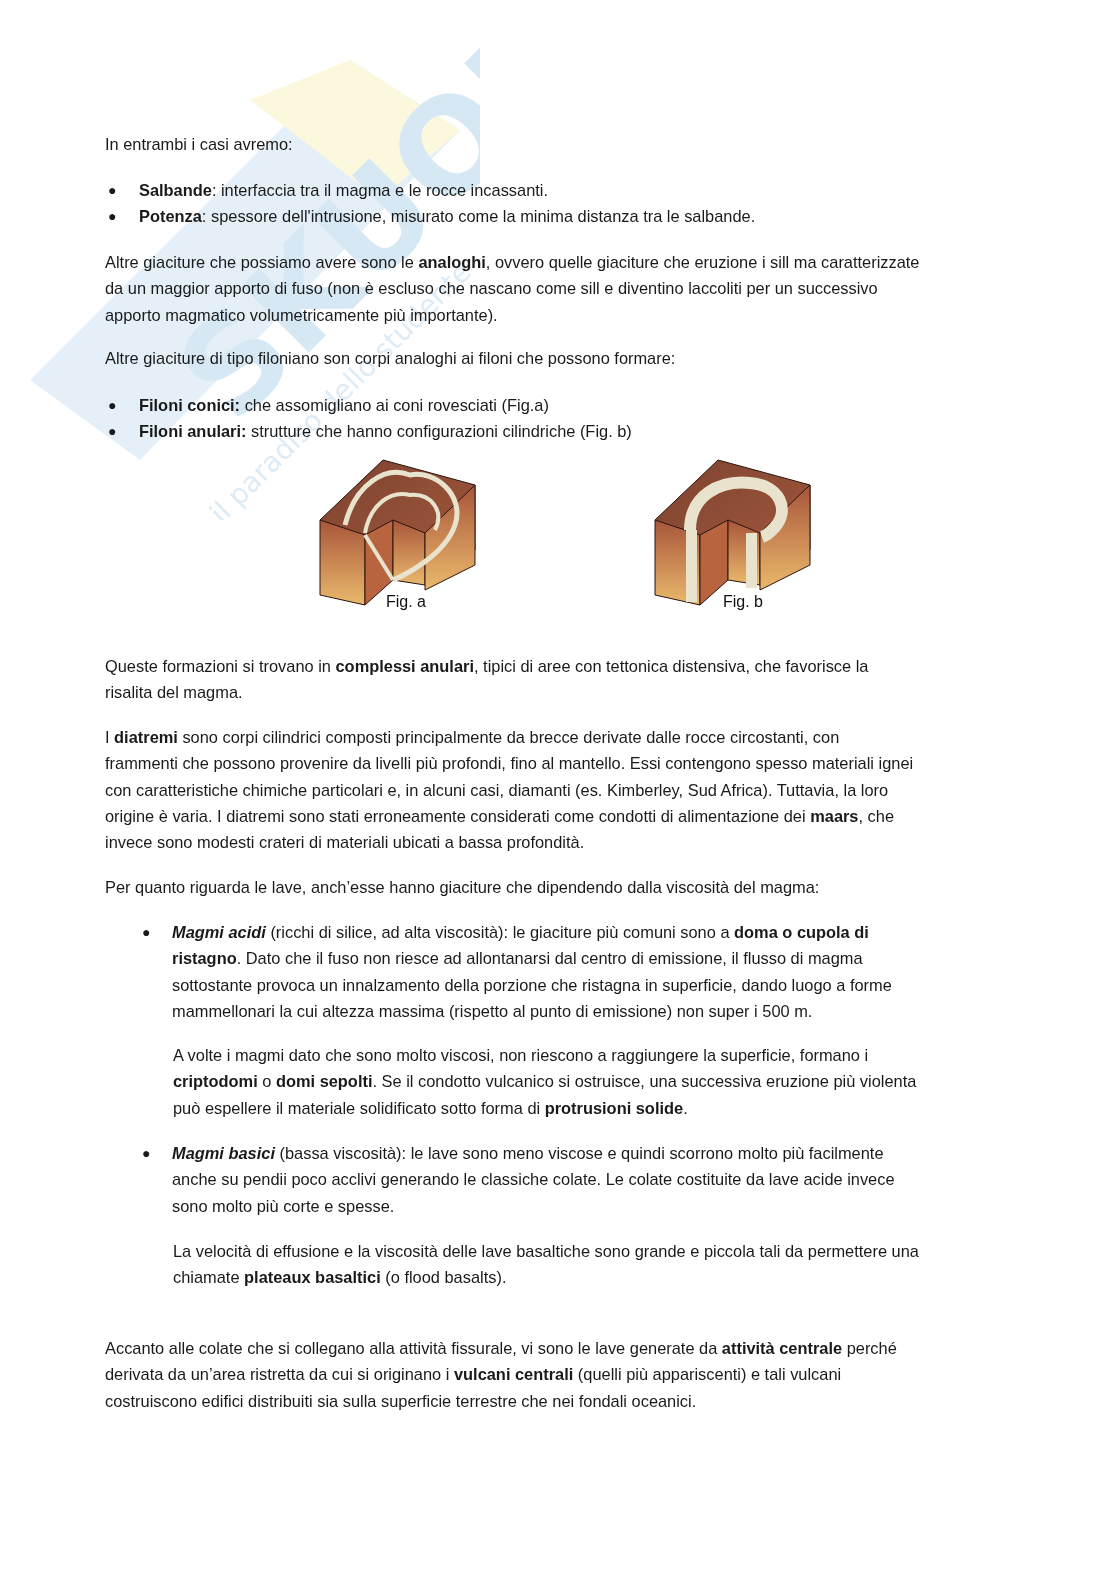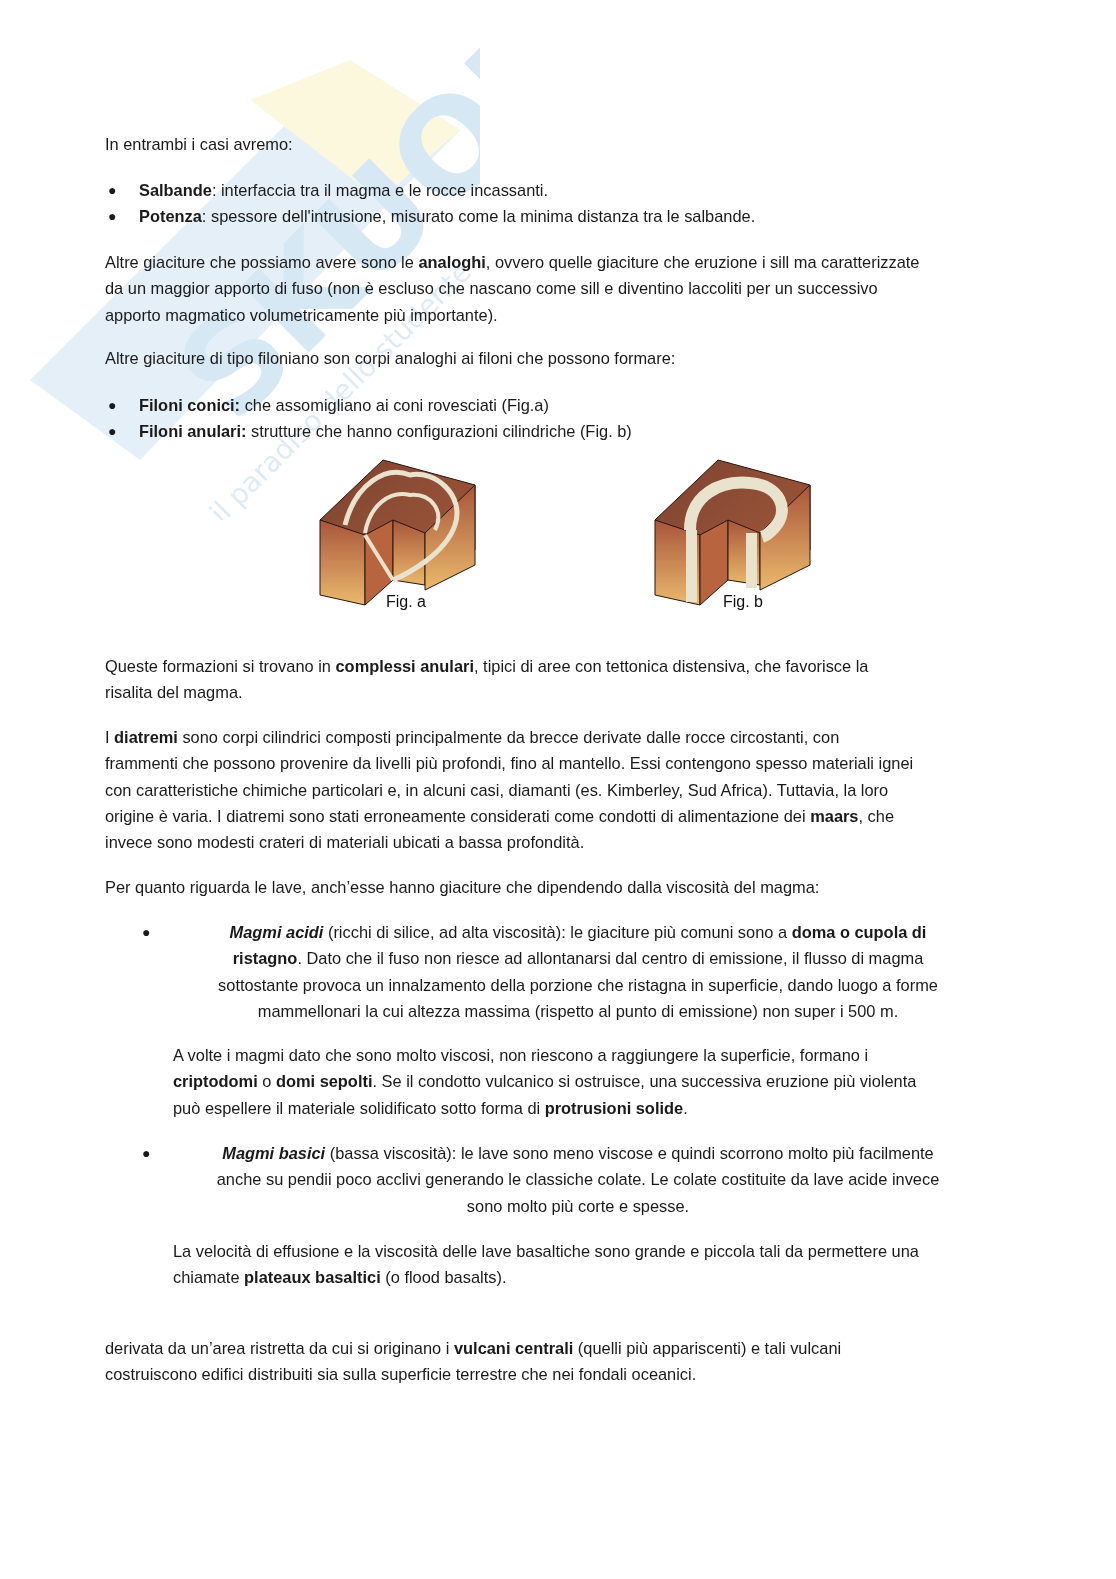--- a/index.html
+++ b/index.html
@@ -62,24 +62,23 @@
       width: 866px;
     }
     .ind-bullet .dot {
       position: absolute;
       left: 3px;
       top: 0;
       font-size: 14px;
     }
     .ind-bullet .txt {
       position: absolute;
-      left: 24px;
+      left: 33px;
       top: 0;
       width: 830px;
-      text-align: center;
     }
     .ind-para {
       position: absolute;
       left: 68px;
       width: 830px;
     }
     .figures {
       position: absolute;
       left: 0;
       top: 455px;
@@ -231,17 +230,18 @@
       <div style="white-space:nowrap">anche su pendii poco acclivi generando le classiche colate. Le colate costituite da lave acide invece</div>
       <div style="white-space:nowrap">sono molto più corte e spesse.</div>
     </div>
   </div>
   <div class="ind-para" style="top:1238px">
     <div style="white-space:nowrap">La velocità di effusione e la viscosità delle lave basaltiche sono grande e piccola tali da permettere una</div>
     <div style="white-space:nowrap"><span>chiamate </span><b>plateaux basaltici</b><span> (o flood basalts).</span></div>
   </div>
 
   <div class="p-abs" style="top:1335px">
+    <div style="white-space:nowrap"><span>Accanto alle colate che si collegano alla attività fissurale, vi sono le lave generate da </span><b>attività centrale</b><span> perché</span></div>
     <div style="white-space:nowrap"><span>derivata da un’area ristretta da cui si originano i </span><b>vulcani centrali</b><span> (quelli più appariscenti) e tali vulcani</span></div>
     <div style="white-space:nowrap">costruiscono edifici distribuiti sia sulla superficie terrestre che nei fondali oceanici.</div>
   </div>
 
 </div>
 
 </body></html>

